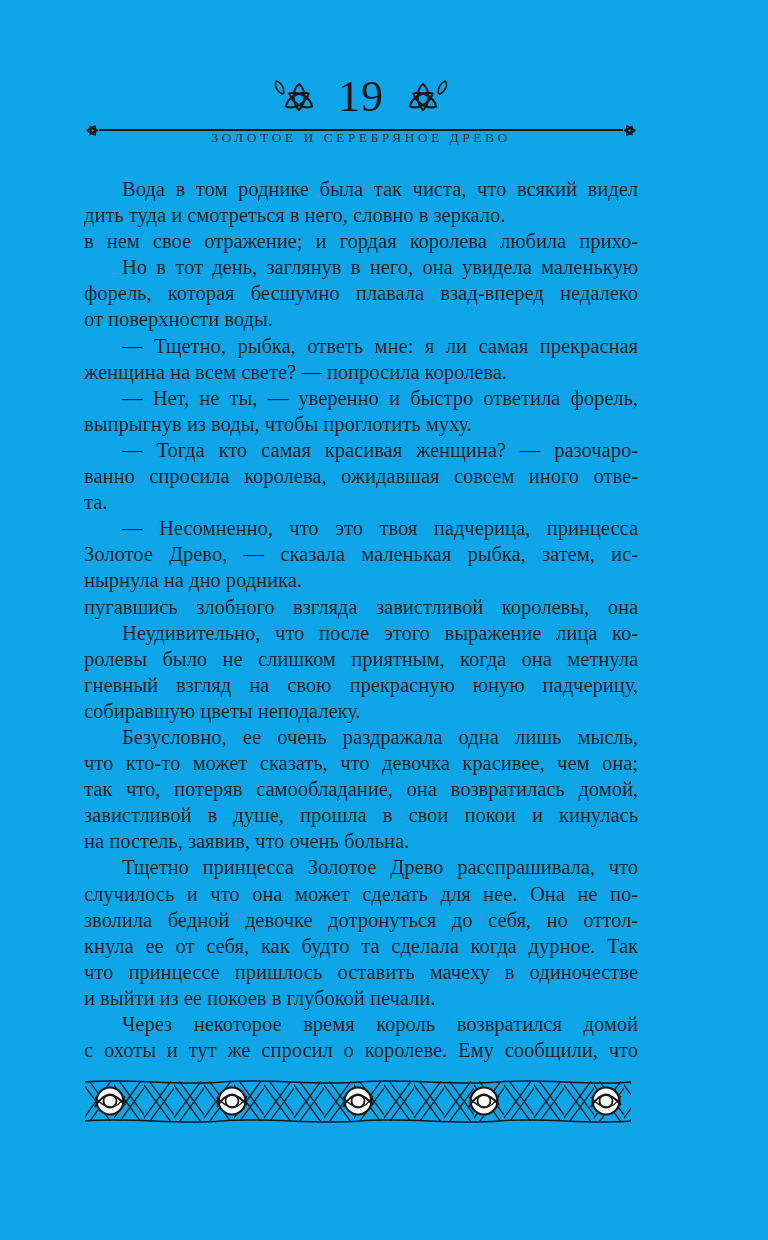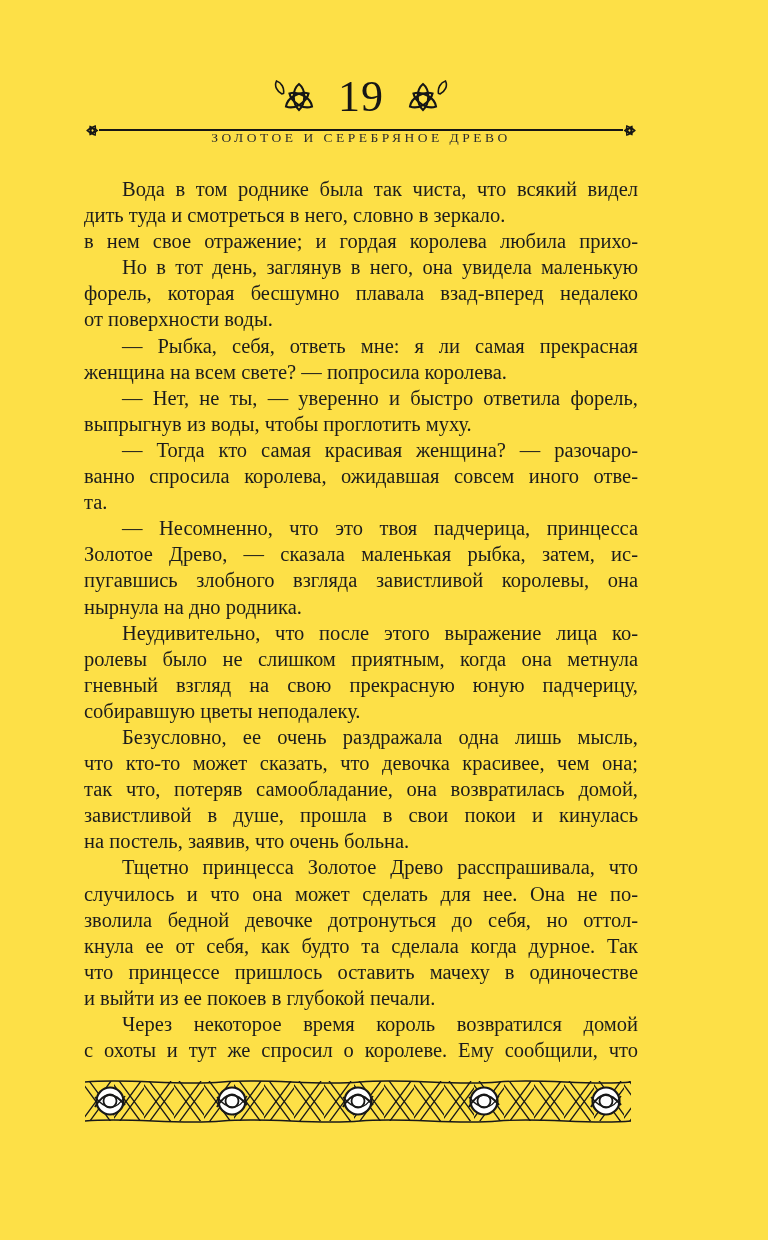--- a/index.html
+++ b/index.html
@@ -1,20 +1,20 @@
 <!DOCTYPE html>
 <html lang="ru"><head>
 <meta charset="utf-8">
 <style>
   html, body { margin: 0; padding: 0; background: #ffffff; }
   .page {
     position: relative;
     width: 768px;
     height: 1240px;
-    background: #fde047;
+    background: #0ea5e9;
     overflow: hidden;
     font-family: "Liberation Serif", "DejaVu Serif", serif;
     color: #1c1c1c;
   }
   .column { position: absolute; left: 84px; width: 554px; }
 
   
   .pagenum-row {
     top: 72px;
     height: 54px;
@@ -115,37 +115,37 @@
         <div class="line just first">Вода в том роднике была так чиста, что всякий видел</div>
         <div class="line">дить туда и смотреться в него, словно в зеркало.</div>
         <div class="line just">в нем свое отражение; и гордая королева любила прихо-</div>
       </div>
       <div class="para">
         <div class="line just first">Но в тот день, заглянув в него, она увидела маленькую</div>
         <div class="line just">форель, которая бесшумно плавала взад-вперед недалеко</div>
         <div class="line">от поверхности воды.</div>
       </div>
       <div class="para">
-        <div class="line just first">— Рыбка, себя, ответь мне: я ли самая прекрасная</div>
+        <div class="line just first">— Тщетно, рыбка, ответь мне: я ли самая прекрасная</div>
         <div class="line">женщина на всем свете? — попросила королева.</div>
       </div>
       <div class="para">
         <div class="line just first">— Нет, не ты, — уверенно и быстро ответила форель,</div>
         <div class="line">выпрыгнув из воды, чтобы проглотить муху.</div>
       </div>
       <div class="para">
         <div class="line just first">— Тогда кто самая красивая женщина? — разочаро-</div>
         <div class="line just">ванно спросила королева, ожидавшая совсем иного отве-</div>
         <div class="line">та.</div>
       </div>
       <div class="para">
         <div class="line just first">— Несомненно, что это твоя падчерица, принцесса</div>
         <div class="line just">Золотое Древо, — сказала маленькая рыбка, затем, ис-</div>
+        <div class="line">нырнула на дно родника.</div>
         <div class="line just">пугавшись злобного взгляда завистливой королевы, она</div>
-        <div class="line">нырнула на дно родника.</div>
       </div>
       <div class="para">
         <div class="line just first">Неудивительно, что после этого выражение лица ко-</div>
         <div class="line just">ролевы было не слишком приятным, когда она метнула</div>
         <div class="line just">гневный взгляд на свою прекрасную юную падчерицу,</div>
         <div class="line">собиравшую цветы неподалеку.</div>
       </div>
       <div class="para">
         <div class="line just first">Безусловно, ее очень раздражала одна лишь мысль,</div>
         <div class="line just">что кто-то может сказать, что девочка красивее, чем она;</div>

